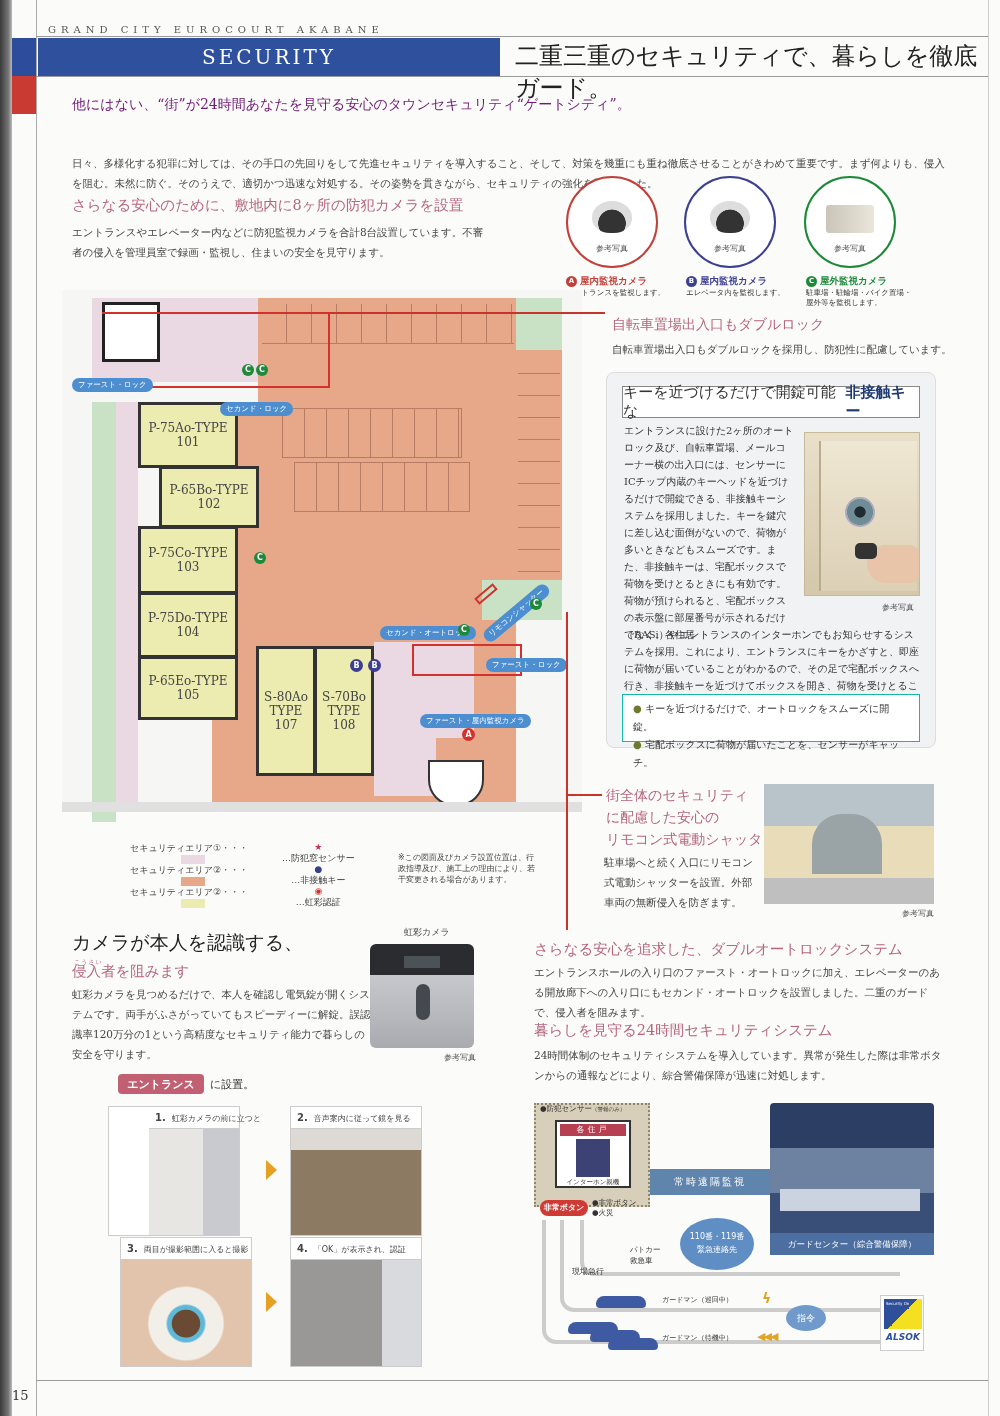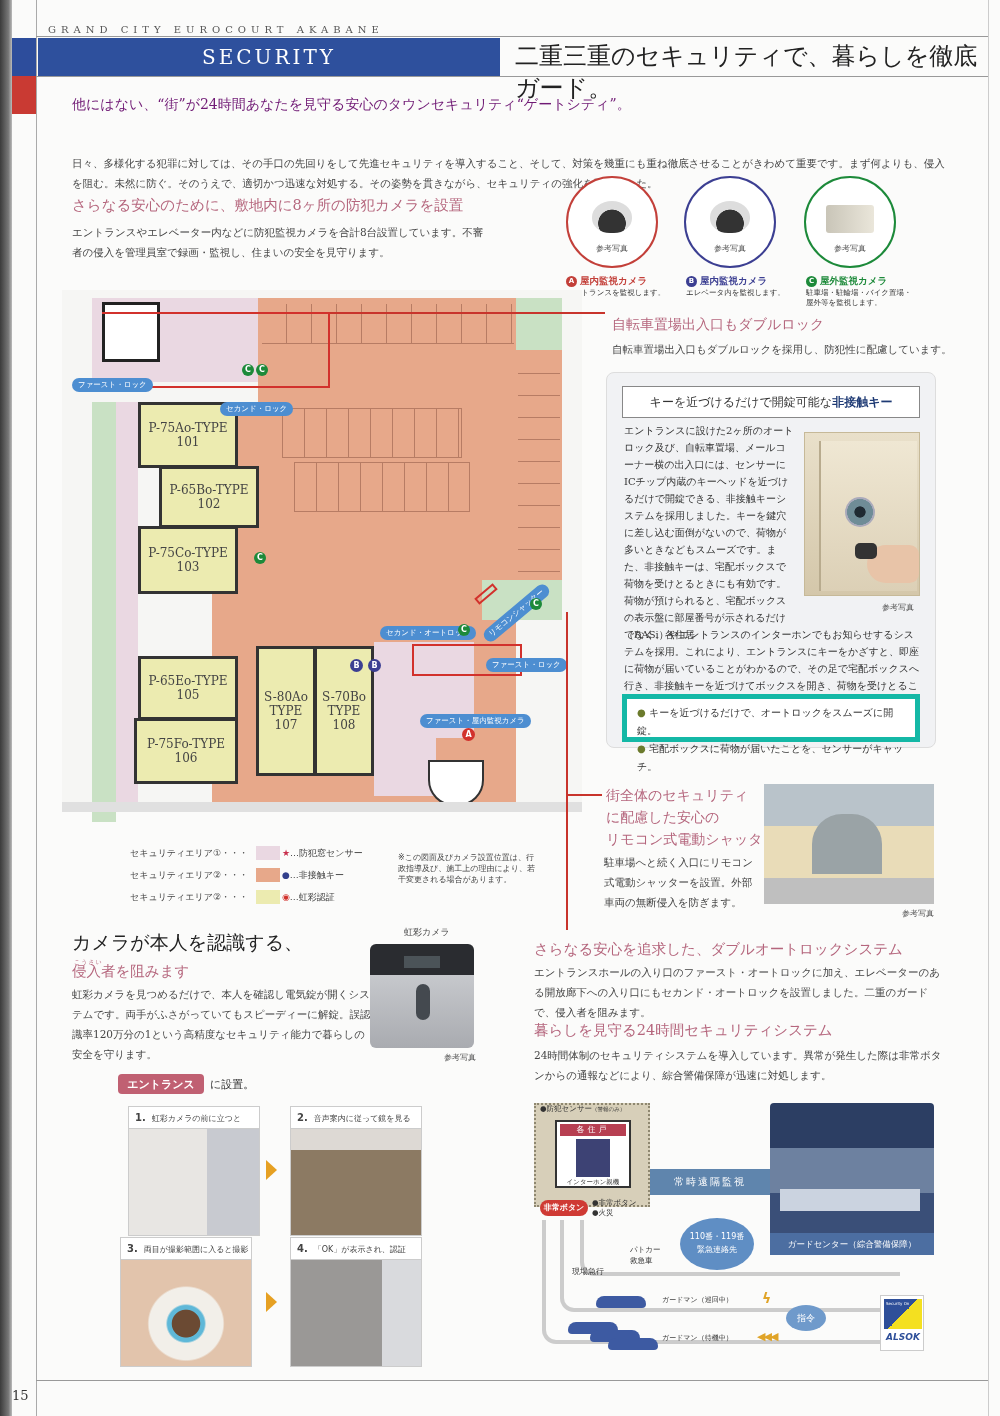--- a/index.html
+++ b/index.html
@@ -34,49 +34,49 @@
   .cam-label { font-family: "DejaVu Sans", sans-serif; font-size: 9.5px; font-weight: bold; }
   .cam-desc { font-family: "DejaVu Sans", sans-serif; font-size: 7.5px; color: #333; line-height: 10px; }
   .badge { display:inline-block; width: 11px; height: 11px; border-radius: 50%; color: #fff; font-size: 7px; text-align:center; line-height: 11px; font-weight: bold; margin-right: 3px; font-family: "DejaVu Sans", sans-serif; vertical-align: middle; }
 
   .bike-title { left: 612px; top: 316px; font-size: 14px; }
   .bike-body { left: 612px; top: 343px; font-size: 10.5px; color: #444; }
   .callout-line { background: #c8342c; }
 
   
   .key-box { left: 606px; top: 372px; width: 330px; height: 376px; background: #f1f2f4; border: 1px solid #ddd; border-radius: 8px; }
-  .key-title { left: 622px; top: 386px; width: 298px; height: 32px; border: 1px solid #888; background: #fff; font-size: 12px; display:flex; align-items:center; justify-content:center; color:#333; }
+  .key-title { left: 622px; top: 386px; width: 298px; height: 32px; border: 1px solid #888; background: #fff; font-size: 15px; display:flex; align-items:center; justify-content:center; color:#333; }
   .key-title b { color: #1e3a74; }
   .key-body { left: 624px; top: 422px; width: 170px; font-size: 10px; line-height: 17px; color: #333; }
   .key-body2 { left: 624px; top: 626px; width: 300px; font-size: 10px; line-height: 17px; color: #333; }
   .key-photo { left: 804px; top: 432px; width: 116px; height: 164px; background: linear-gradient(180deg,#e9e0ca,#d4c7aa); border: 1px solid #c6b998; }
   .key-photo .panel { position:absolute; left: 14px; top: 8px; width: 98px; height: 150px; background: linear-gradient(180deg,#efe7d3,#dcd0b6); border-left: 2px solid #b8ab8e; }
   .key-photo .reader { position:absolute; left: 40px; top: 64px; width: 30px; height: 30px; border-radius: 50%; background: radial-gradient(circle,#1f2a33 0 25%,#6f8c97 28% 60%,#aab 62%); }
   .key-photo .finger { position:absolute; left: 62px; top: 112px; width: 52px; height: 38px; border-radius: 20px 10px 10px 20px; background: #e8c4a8; }
   .key-photo .fob { position:absolute; left: 50px; top: 110px; width: 22px; height: 16px; border-radius: 5px; background: #333; }
   .key-photo-cap { left: 882px; top: 602px; font-size: 8px; color:#555; font-family: "DejaVu Sans", sans-serif; }
-  .key-points { left: 622px; top: 694px; width: 298px; height: 48px; border: 5px solid #14b8a6; background: #fff; padding: 5px 10px; font-family: "DejaVu Sans", sans-serif; font-size: 10px; line-height: 18px; color: #333; }
+  .key-points { left: 622px; top: 694px; width: 298px; height: 48px; border: 1px solid #14b8a6; background: #fff; padding: 5px 10px; font-family: "DejaVu Sans", sans-serif; font-size: 10px; line-height: 18px; color: #333; }
   .key-points .dot { color: #6b7a2c; }
 
   
   .plan { left: 62px; top: 290px; width: 520px; height: 522px; background: #f6f6f4; }
   .plan div { position: absolute; }
   .zone1 { background: #ead8e2; }
   .zone2 { background: #e7a88a; }
   .green { background: #c9e1c4; }
   .unit { border: 3px solid #333; background: #ecebb0; display:flex; flex-direction:column; align-items:center; justify-content:center; font-size: 12px; color:#444; line-height: 14px; text-align:center; }
   .tag { background: #4d8ed1; color: #fff; font-family: "DejaVu Sans", sans-serif; font-size: 7.5px; border-radius: 8px; padding: 2px 6px; white-space: nowrap; }
   .cbadge { width: 12px; height: 12px; border-radius: 50%; background: #1d8a3a; color:#fff; font-size: 8px; line-height: 12px; text-align:center; font-family: "DejaVu Sans", sans-serif; font-weight:bold; }
   .bbadge { width: 13px; height: 13px; border-radius: 50%; background: #3c3f92; color:#fff; font-size: 8px; line-height: 13px; text-align:center; font-family: "DejaVu Sans", sans-serif; font-weight:bold; }
   .abadge { width: 13px; height: 13px; border-radius: 50%; background: #d2312c; color:#fff; font-size: 8px; line-height: 13px; text-align:center; font-family: "DejaVu Sans", sans-serif; font-weight:bold; }
   .redline { border: 2px solid #d2312c; }
 
   
   .legend { left: 130px; top: 842px; font-family: "DejaVu Sans", sans-serif; font-size: 9px; color: #444; }
-  .legend-row { display:flex; align-items:center; height: 22px; }
+  .legend-row { display:flex; align-items:center; height: 22px; flex-direction: column; }
   .legend-sw { width: 24px; height: 14px; margin-left: 8px; }
   .legend2 { left: 282px; top: 842px; font-family: "DejaVu Sans", sans-serif; font-size: 9px; color:#444; }
   .legend-note { left: 398px; top: 852px; width: 140px; font-family: "DejaVu Sans", sans-serif; font-size: 8px; line-height: 11px; color:#444; }
 
   
   .shutter-title { left: 606px; top: 784px; font-size: 14px; line-height: 22px; }
   .shutter-body { left: 604px; top: 852px; width: 150px; font-size: 10.5px; line-height: 20px; color:#444; }
   .shutter-photo { left: 764px; top: 784px; width: 170px; height: 120px; background: linear-gradient(180deg,#b9c3ca 0 35%,#e9dcb8 35% 78%,#bfbfbf 78%); }
   .shutter-photo .arch { position:absolute; left: 48px; top: 30px; width: 70px; height: 60px; background: #9aa3a6; border-top-left-radius: 30px; border-top-right-radius: 30px; }
   .shutter-cap { left: 902px; top: 908px; font-size: 8px; color:#555; font-family: "DejaVu Sans", sans-serif; }
@@ -211,27 +211,27 @@
       <span>101</span>
     </div>
   <div class="unit" style="left:76px;top:176px;width:100px;height:62px;margin-left:21px;">
       <span>P-65Bo-TYPE</span>
       <span>102</span>
     </div>
   <div class="unit" style="left:76px;top:236px;width:100px;height:68px;">
       <span>P-75Co-TYPE</span>
       <span>103</span>
     </div>
+  <div class="unit" style="left:76px;top:302px;width:100px;height:66px;">
+      <span>P-75Do-TYPE</span>
+      <span>104</span>
+    </div>
   <div class="unit" style="left:76px;top:366px;width:100px;height:64px;">
       <span>P-65Eo-TYPE</span>
       <span>105</span>
-    </div>
-  <div class="unit" style="left:72px;top:428px;width:104px;height:66px;">
-      <span>P-75Fo-TYPE</span>
-      <span>106</span>
     </div>
   <div class="unit" style="left:194px;top:356px;width:60px;height:130px;">
       <span>S-80Ao</span>
       <span>TYPE</span>
       <span>107</span>
     </div>
   <div class="unit" style="left:252px;top:356px;width:60px;height:130px;">
       <span>S-70Bo</span>
       <span>TYPE</span>
       <span>108</span>
@@ -335,21 +335,21 @@
 <div class="abs iris-body">虹彩カメラを見つめるだけで、本人を確認し電気錠が開くシステムです。両手がふさがっていてもスピーディーに解錠。誤認識率120万分の1という高精度なセキュリティ能力で暮らしの安全を守ります。</div>
 <div class="abs iris-cam-label">虹彩カメラ</div>
 <div class="abs iris-cam">
     <div class="scr"></div>
     <div class="lens"></div>
   </div>
 <div class="abs iris-cam-cap">参考写真</div>
 <div class="abs entrance-pill">エントランス</div>
 <div class="abs entrance-suffix">に設置。</div>
 
-<div class="abs step" style="left:128px;top:1106px;">
+<div class="abs step" style="left:108px;top:1106px;padding-left:40px;">
   <div class="cap"><b>1.</b><span>虹彩カメラの前に立つと</span></div>
   <div class="img" style="background:linear-gradient(90deg,#e8e6e3 0 60%,#c8cad0 60%);"></div>
 </div>
 <div class="abs arrow" style="left:266px;top:1160px;"></div>
 <div class="abs step" style="left:290px;top:1106px;">
   <div class="cap"><b>2.</b><span>音声案内に従って鏡を見る</span></div>
   <div class="img" style="background:linear-gradient(180deg,#ddd9d4 0 20%,#8c7a63 20%);"></div>
 </div>
 <div class="abs step" style="left:120px;top:1237px;">
   <div class="cap"><b>3.</b><span>両目が撮影範囲に入ると撮影</span></div>

